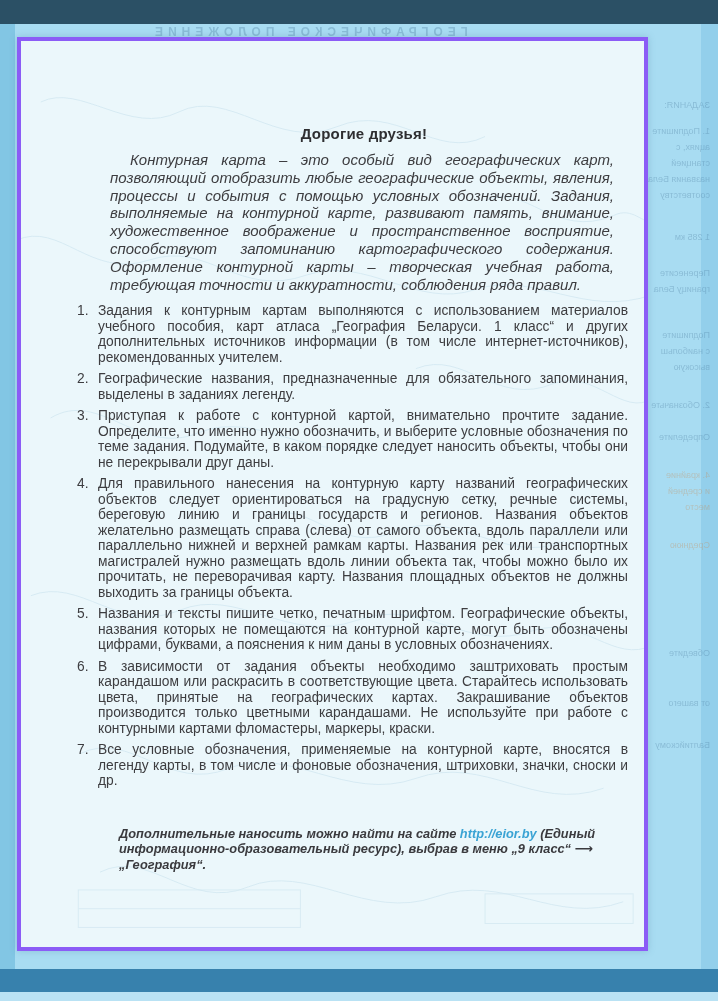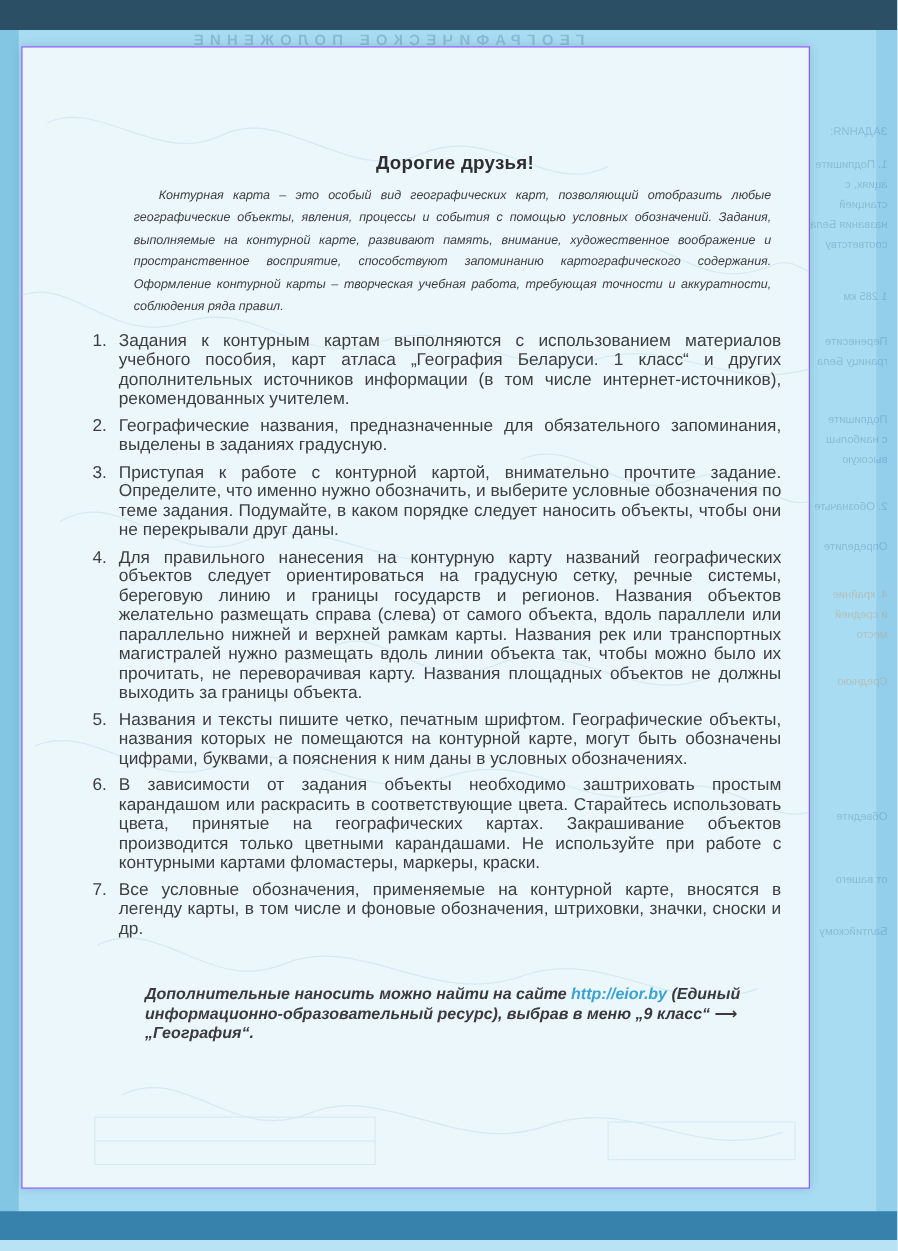--- a/index.html
+++ b/index.html
@@ -31,38 +31,38 @@
   .bleed-frag.orange{color:#c8874e;}
   .bleed-bottom{
     position:absolute;left:556px;top:927px;width:95px;height:24px;
     font-size:8px;line-height:10px;opacity:.18;text-align:center;
   }
 
   
   .card{
     position:absolute;left:17px;top:37px;width:631px;height:914px;
     background:#ebf7fb;
-    border:1px solid #8b5cf6;
+    border:4px solid #8b5cf6;
     box-shadow:0 0 7px rgba(70,120,150,.28);
   }
   .map-lines{position:absolute;left:0;top:0;width:100%;height:100%;pointer-events:none;}
   .content{
     position:relative;
     padding:84px 14px 0 56px;
     color:#3d3d40;
   }
   .page-title{
     margin:0 0 0 21px;
     font-size:15px;font-weight:bold;color:#2e2e31;
     text-align:center;letter-spacing:.2px;
   }
   .intro{
     margin:9px 16px 0 33px;
     font-style:italic;
-    font-size:10px;line-height:17.8px;
+    font-size:15px;line-height:17.8px;
     text-align:justify;text-indent:20px;
   }
   .rules{margin-top:10px;}
   .rule{display:flex;margin-top:6px;}
   .rule .num{flex:0 0 21px;font-size:13.8px;line-height:15.5px;}
   .rule .rtext{
     flex:0 0 530px;max-width:530px;
     font-size:13.8px;line-height:15.5px;text-align:justify;
   }
   .note{
@@ -143,21 +143,21 @@
 
       <p class="intro">Контурная карта – это особый вид географических карт, позволяющий отобразить любые географические объекты, явления, процессы и события с помощью условных обозначений. Задания, выполняемые на контурной карте, развивают память, внимание, художественное воображение и пространственное восприятие, способствуют запоминанию картографического содержания. Оформление контурной карты – творческая учебная работа, требующая точности и аккуратности, соблюдения ряда правил.</p>
 
       <div class="rules" id="rules">
           <div class="rule">
             <span class="num">1.</span>
             <div class="rtext">Задания к контурным картам выполняются с использованием материалов учебного пособия, карт атласа „География Беларуси. 1 класс“ и других дополнительных источников информации (в том числе интернет-источников), рекомендованных учителем.</div>
           </div>
           <div class="rule">
             <span class="num">2.</span>
-            <div class="rtext">Географические названия, предназначенные для обязательного запоминания, выделены в заданиях градусную.</div>
+            <div class="rtext">Географические названия, предназначенные для обязательного запоминания, выделены в заданиях легенду.</div>
           </div>
           <div class="rule">
             <span class="num">3.</span>
             <div class="rtext">Приступая к работе с контурной картой, внимательно прочтите задание. Определите, что именно нужно обозначить, и выберите условные обозначения по теме задания. Подумайте, в каком порядке следует наносить объекты, чтобы они не перекрывали друг даны.</div>
           </div>
           <div class="rule">
             <span class="num">4.</span>
             <div class="rtext">Для правильного нанесения на контурную карту названий географических объектов следует ориентироваться на градусную сетку, речные системы, береговую линию и границы государств и регионов. Названия объектов желательно размещать справа (слева) от самого объекта, вдоль параллели или параллельно нижней и верхней рамкам карты. Названия рек или транспортных магистралей нужно размещать вдоль линии объекта так, чтобы можно было их прочитать, не переворачивая карту. Названия площадных объектов не должны выходить за границы объекта.</div>
           </div>
           <div class="rule">

